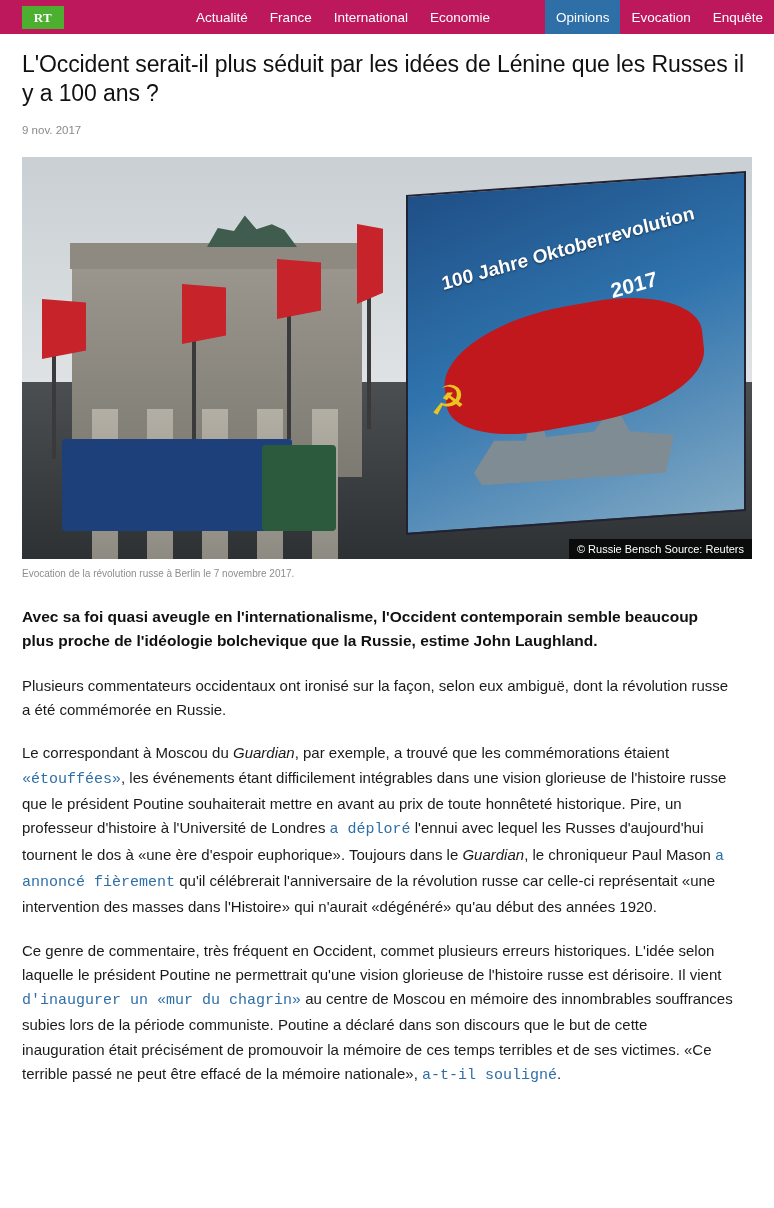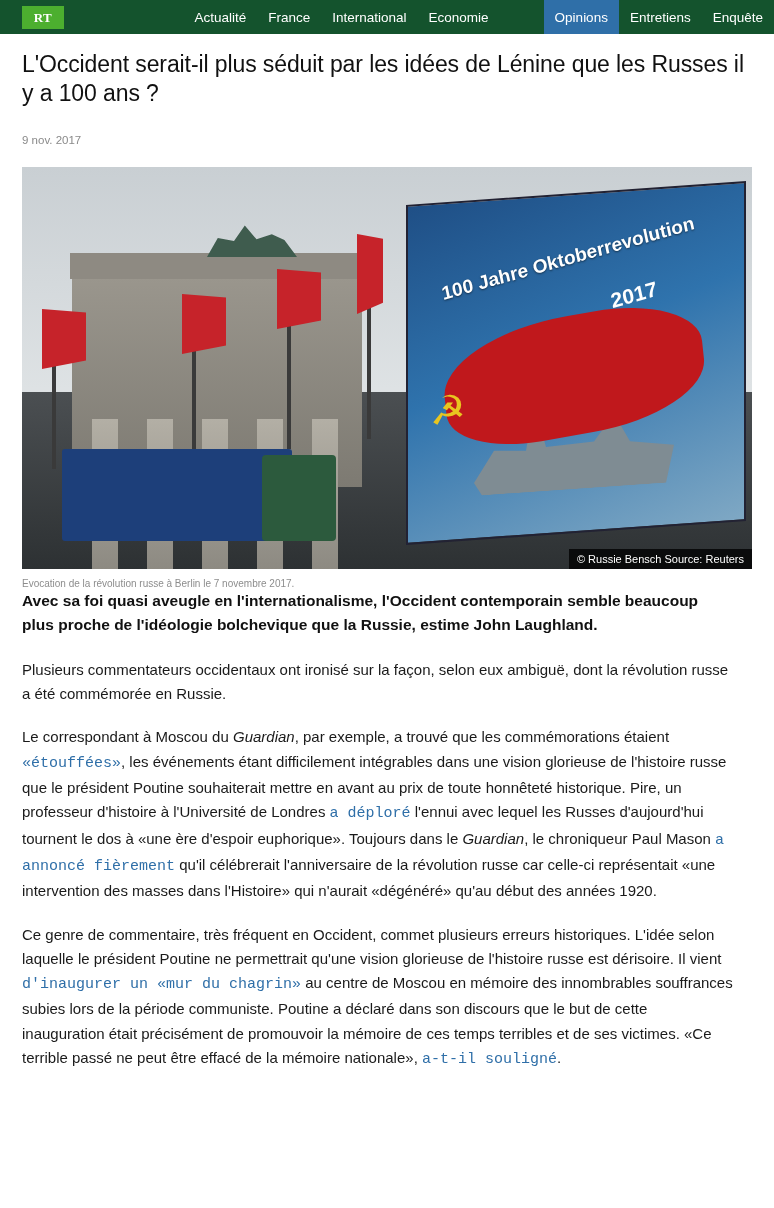--- a/index.html
+++ b/index.html
@@ -13,21 +13,21 @@
     width: 774px;
     min-height: 1208px;
     position: relative;
     background: #fff;
     overflow: hidden;
   }
 
   
   .topbar {
     height: 34px;
-    background: #14532d;
+    background: #be185d;
     display: flex;
     align-items: stretch;
     justify-content: flex-end;
   }
   .logo {
     position: absolute;
     left: 22px;
     top: 6px;
     width: 42px;
     height: 23px;
@@ -68,21 +68,21 @@
   }
   .headline {
     font-size: 23px;
     line-height: 1.28;
     color: #111111;
     font-weight: normal;
     margin: 16px 0 0 0;
     letter-spacing: -0.1px;
   }
   .date {
-    margin-top: 25px;
+    margin-top: 15px;
     font-size: 11.5px;
     color: #8a8a8a;
   }
 
   .figure {
     margin-top: 21px;
     position: relative;
     width: 730px;
     height: 402px;
     overflow: hidden;
@@ -181,20 +181,21 @@
     font-size: 11px;
     padding: 4px 8px;
   }
   .caption {
     margin-top: 9px;
     font-size: 10px;
     color: #8d8d8d;
   }
 
   .body {
+    margin-top: 26px;
     max-width: 712px;
   }
   .lede {
     font-size: 15.5px;
     line-height: 1.58;
     color: #111111;
     font-weight: bold;
     margin: 0 0 20px 0;
   }
   .para {
@@ -219,21 +220,21 @@
   <div class="topbar">
     <div class="logo">
       <span class="logo-text">RT</span>
     </div>
     <nav class="nav">
       <div class="nav-item">Actualité</div>
       <div class="nav-item">France</div>
       <div class="nav-item">International</div>
       <div class="nav-item">Economie</div>
       <div class="nav-item active">Opinions</div>
-      <div class="nav-item">Entretiens</div>
+      <div class="nav-item">Evocation</div>
       <div class="nav-item">Enquête</div>
     </nav>
   </div>
 
   <div class="article">
 
     <h1 class="headline">L'Occident serait-il plus séduit par les idées de Lénine que les Russes il y a 100 ans ?</h1>
     <div class="date">9 nov. 2017</div>
 
     <div class="figure">

